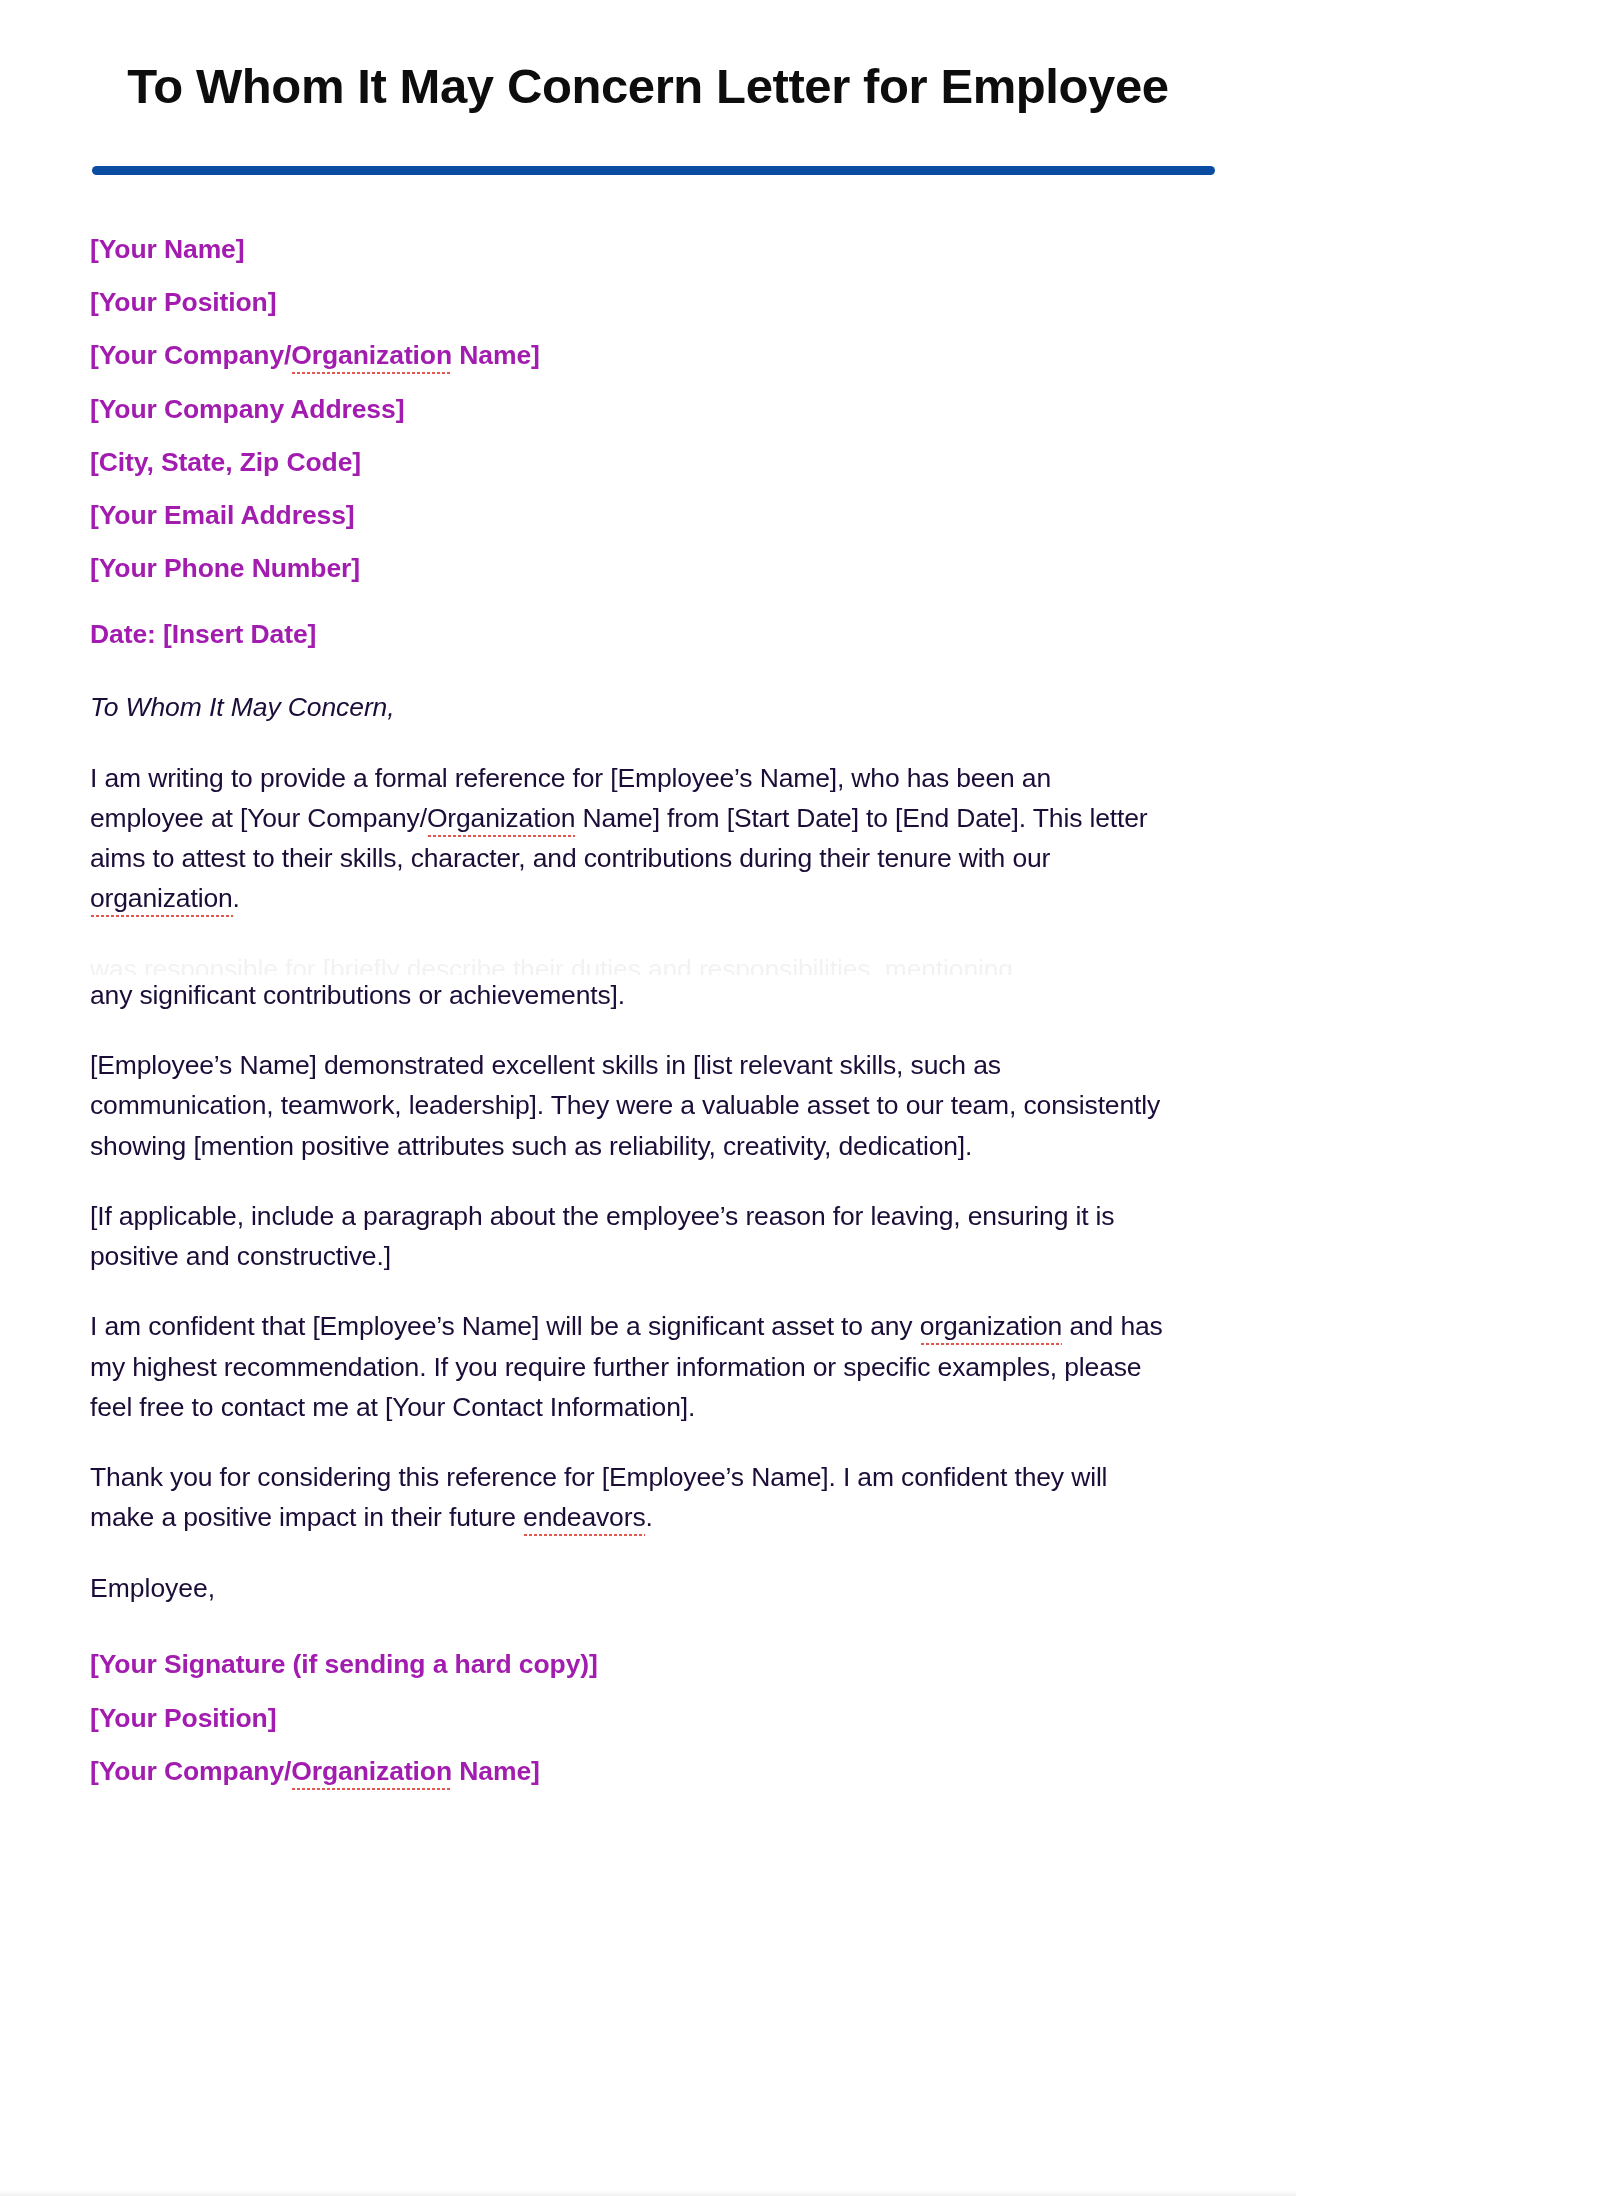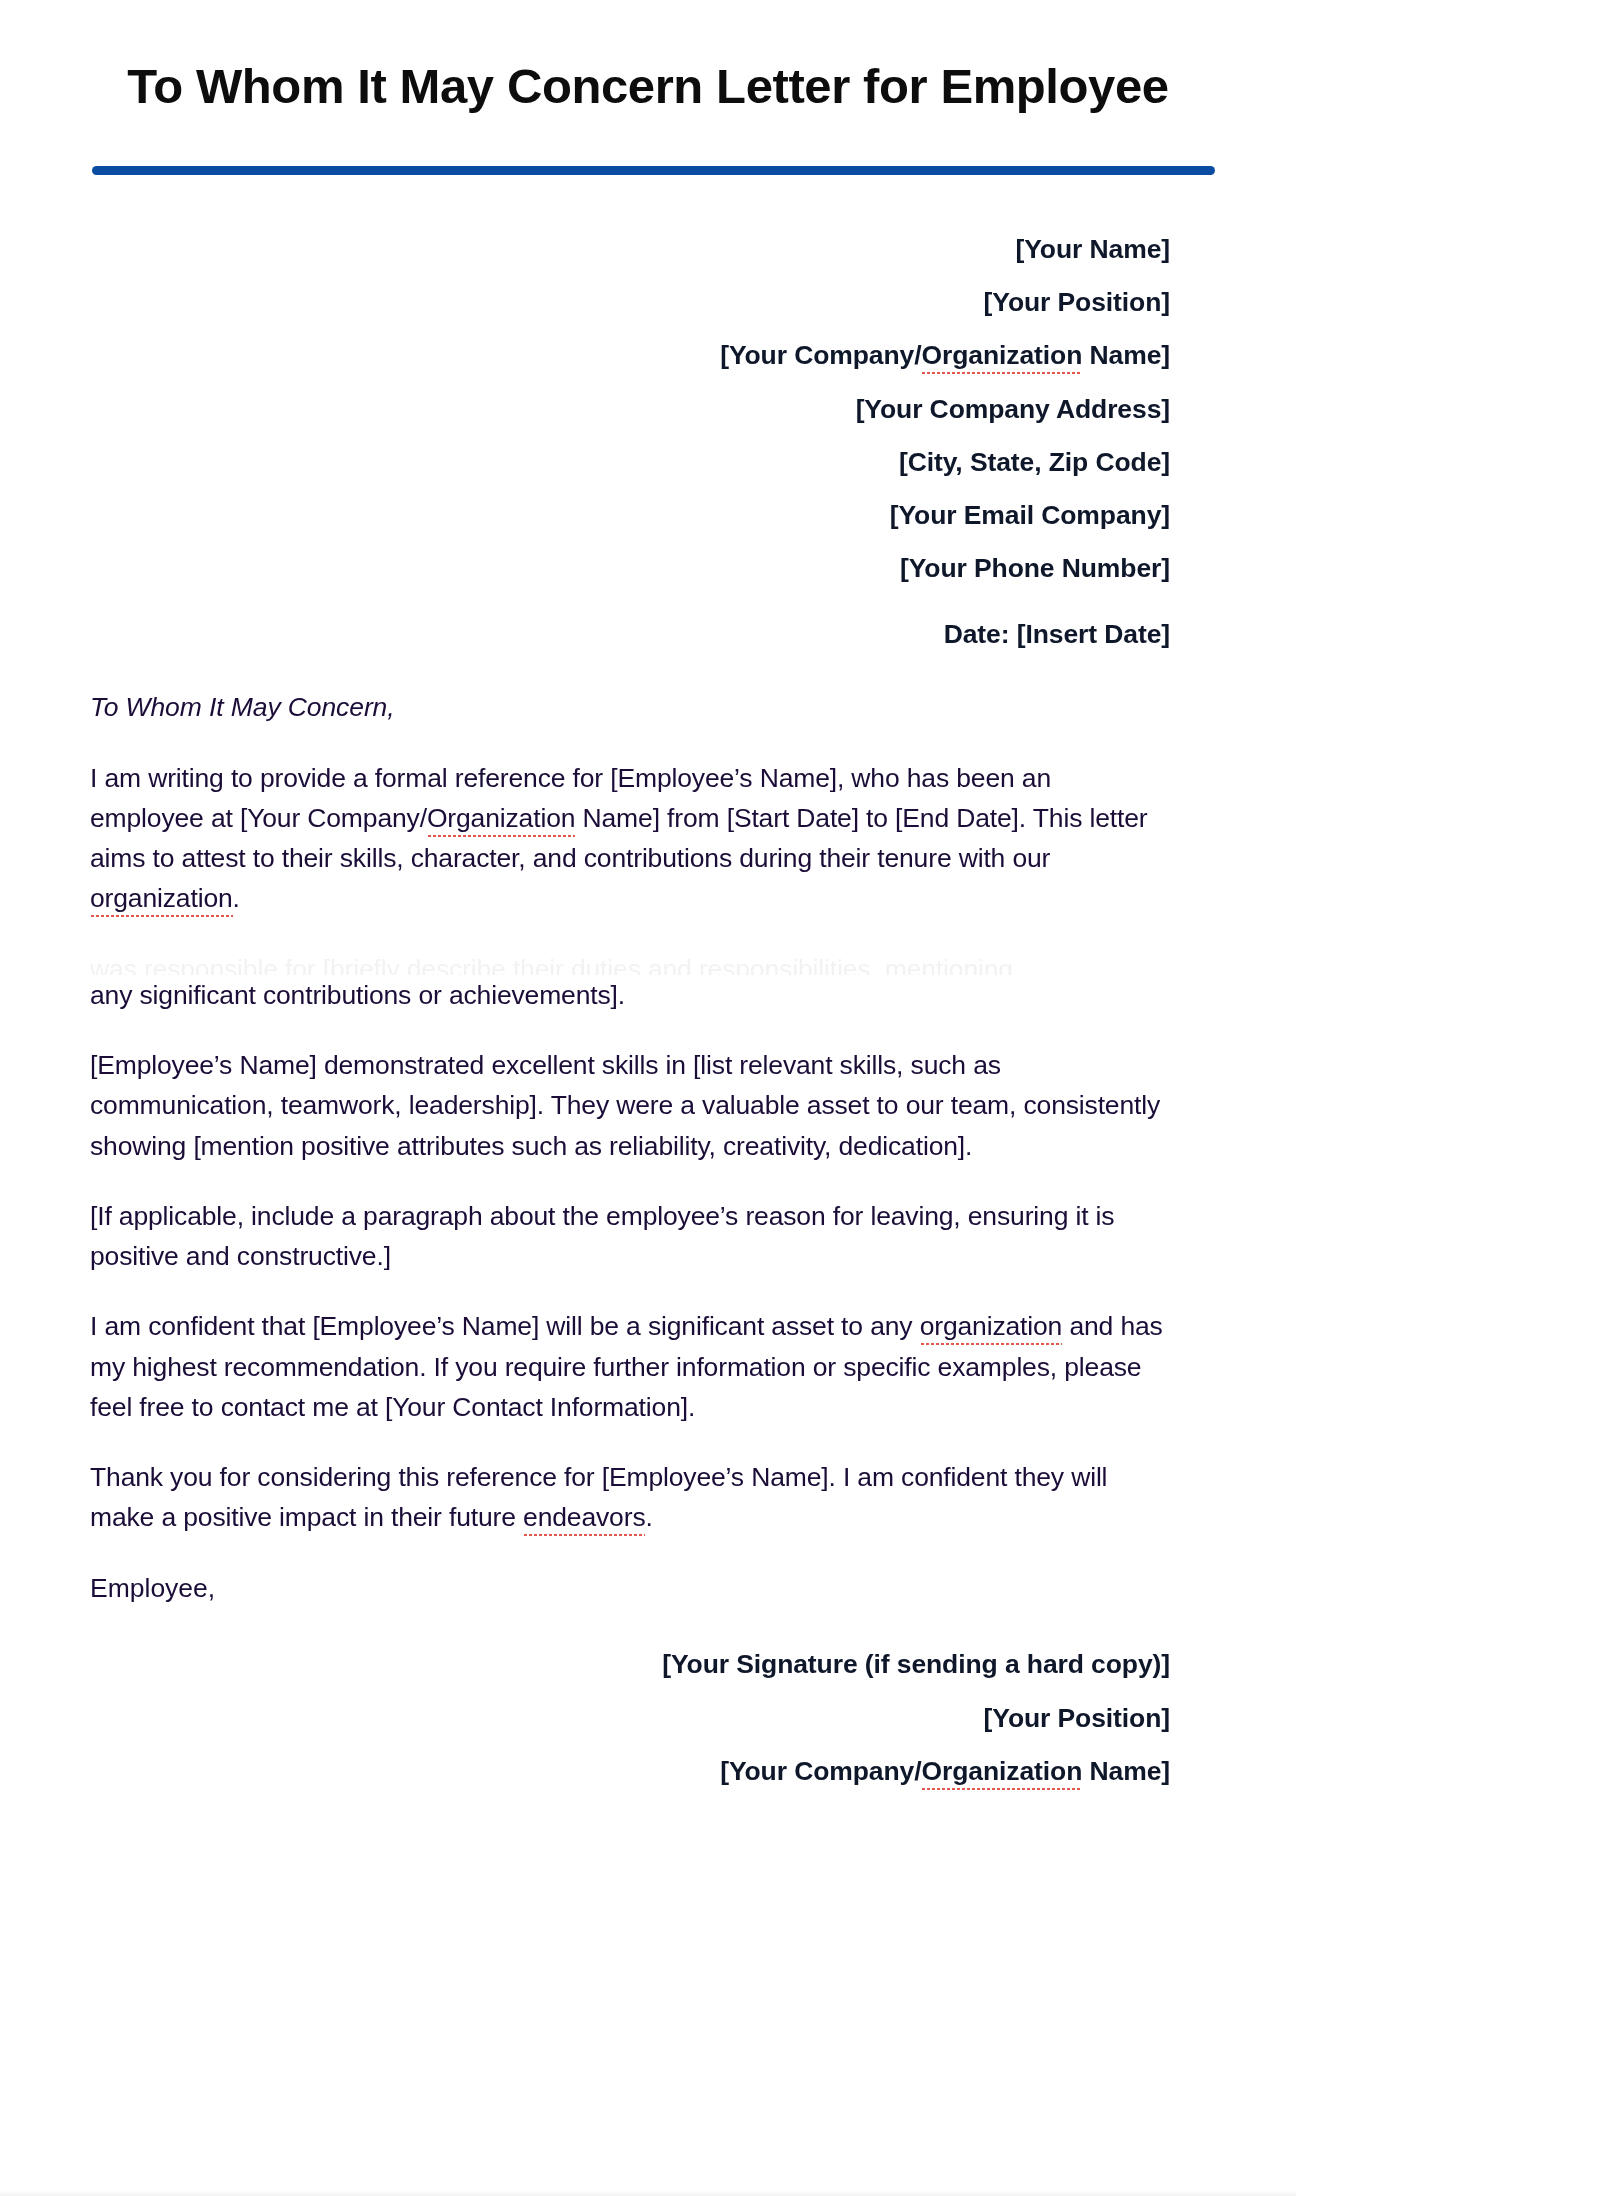--- a/index.html
+++ b/index.html
@@ -55,22 +55,21 @@
   }
 
   .addr-line,
   .date-line,
   .sign-line {
     font-size: 26.5px;
     line-height: 1.52;
     font-weight: 700;
     letter-spacing: -0.1px;
     margin: 0 0 13px 0;
-    color: #0f172a;
-    text-align: right;
+    color: #a21caf;
   }
 
   .date-line {
     margin-top: 25px;
     margin-bottom: 0;
   }
 
   .salutation {
     font-size: 26.5px;
     line-height: 1.5;
@@ -156,21 +155,21 @@
   </div>
 
   <div class="letter">
 
     <div>
       <p class="addr-line">[Your Name]</p>
       <p class="addr-line">[Your Position]</p>
       <p class="addr-line"><span>[Your Company/</span><span class="misspell">Organization</span><span> Name]</span></p>
       <p class="addr-line">[Your Company Address]</p>
       <p class="addr-line">[City, State, Zip Code]</p>
-      <p class="addr-line">[Your Email Company]</p>
+      <p class="addr-line">[Your Email Address]</p>
       <p class="addr-line">[Your Phone Number]</p>
     </div>
 
     <p class="date-line">Date: [Insert Date]</p>
 
     <p class="salutation">To Whom It May Concern,</p>
 
     <p class="para"><span>I am writing to provide a formal reference for [Employee’s Name], who has been an employee at [Your Company/</span><span class="misspell">Organization</span><span> Name] from [Start Date] to [End Date]. This letter aims to attest to their skills, character, and contributions during their tenure with our </span><span class="misspell">organization</span><span>.</span></p>
 
     <p class="para clipped">

